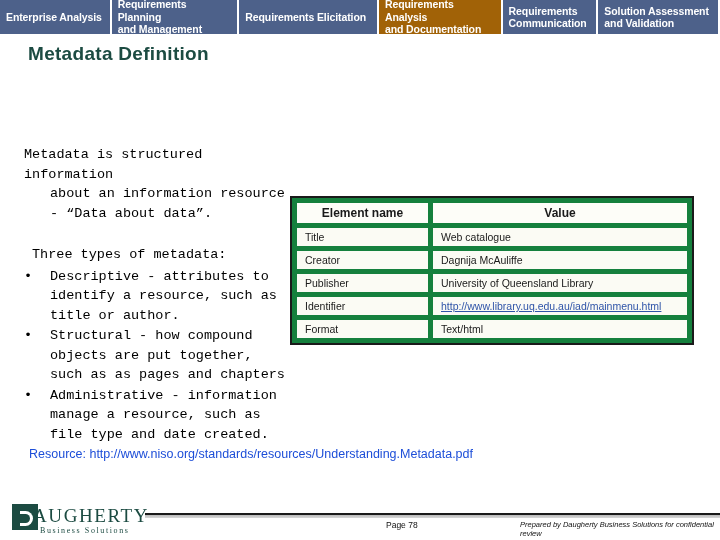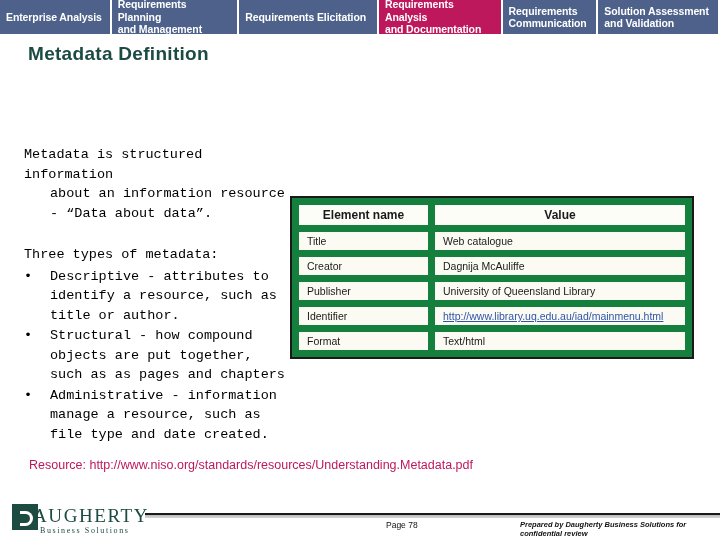--- a/index.html
+++ b/index.html
@@ -37,21 +37,21 @@
     font-family: "Liberation Sans", sans-serif;
     display: flex;
     align-items: center;
     padding: 0 6px;
     margin-right: 2px;
     line-height: 12.5px;
     letter-spacing: -0.1px;
     text-shadow: 0 0 0 rgba(0,0,0,0);
   }
   .nav-tab.active {
-    background: #be185d;
+    background: #a16207;
   }
   .nav-tab span { display: block; }
 
   
   #slide-title {
     position: absolute;
     left: 28px;
     top: 42px;
     width: 670px;
     color: #1c4b42;
@@ -69,21 +69,21 @@
     top: 145px;
     width: 262px;
     color: #000000;
     font-size: 13.5px;
     line-height: 19.5px;
     font-family: Liberation Mono, monospace;
   }
   #intro-para { margin: 0 0 22px 0; }
   #intro-para .ind { display: block; padding-left: 26px; }
 
-  #types-lead { margin: 0 0 2px 0; }
+  #types-lead { margin: 0 0 2px 8px; }
 
   .bullet-row {
     display: flex;
     margin-top: 1px;
   }
   .bullet-dot {
     width: 26px;
     flex: 0 0 26px;
     font-size: 13.5px;
     line-height: 19.5px;
@@ -105,21 +105,21 @@
     box-sizing: border-box;
   }
   table#meta-table {
     border-collapse: collapse;
     width: 100%;
     background: #fbfbf4;
     font-family: "Liberation Sans", sans-serif;
   }
   table#meta-table th,
   table#meta-table td {
-    border: 7px solid #15803d;
+    border: 5px solid #15803d;
     padding: 3px 8px;
     font-size: 10.5px;
     color: #1a1a1a;
     background: #fbfbf4;
     vertical-align: middle;
     height: 19px;
     box-sizing: border-box;
   }
   table#meta-table th {
     font-size: 12px;
@@ -134,23 +134,23 @@
     color: #2f54a8;
     text-decoration: underline;
     font-size: 10.5px;
     margin-top: 41px;
   }
 
   
   #resource-line {
     position: absolute;
     left: 29px;
-    top: 458px;
+    top: 447px;
     font-size: 12.5px;
-    color: #be185d;
+    color: #1d4ed8;
     font-family: "Liberation Sans", sans-serif;
   }
 
   
   #footer-rule {
     position: absolute;
     left: 145px;
     top: 513px;
     width: 575px;
     height: 5px;
@@ -209,21 +209,21 @@
     color: #111;
     font-family: "Liberation Sans", sans-serif;
     padding-left: 28px;
   }
   #footer-note {
     position: absolute;
     left: 480px;
     top: 520px;
     font-size: 7.5px;
     font-style: italic;
-    font-weight: bold;
+    font-weight: normal;
     color: #111;
     font-family: "Liberation Sans", sans-serif;
     padding-left: 40px;
   }
 </style>
 </head>
 <body>
 
 <div id="nav-bar">
     <div class="nav-tab" style="width: 110px;">

